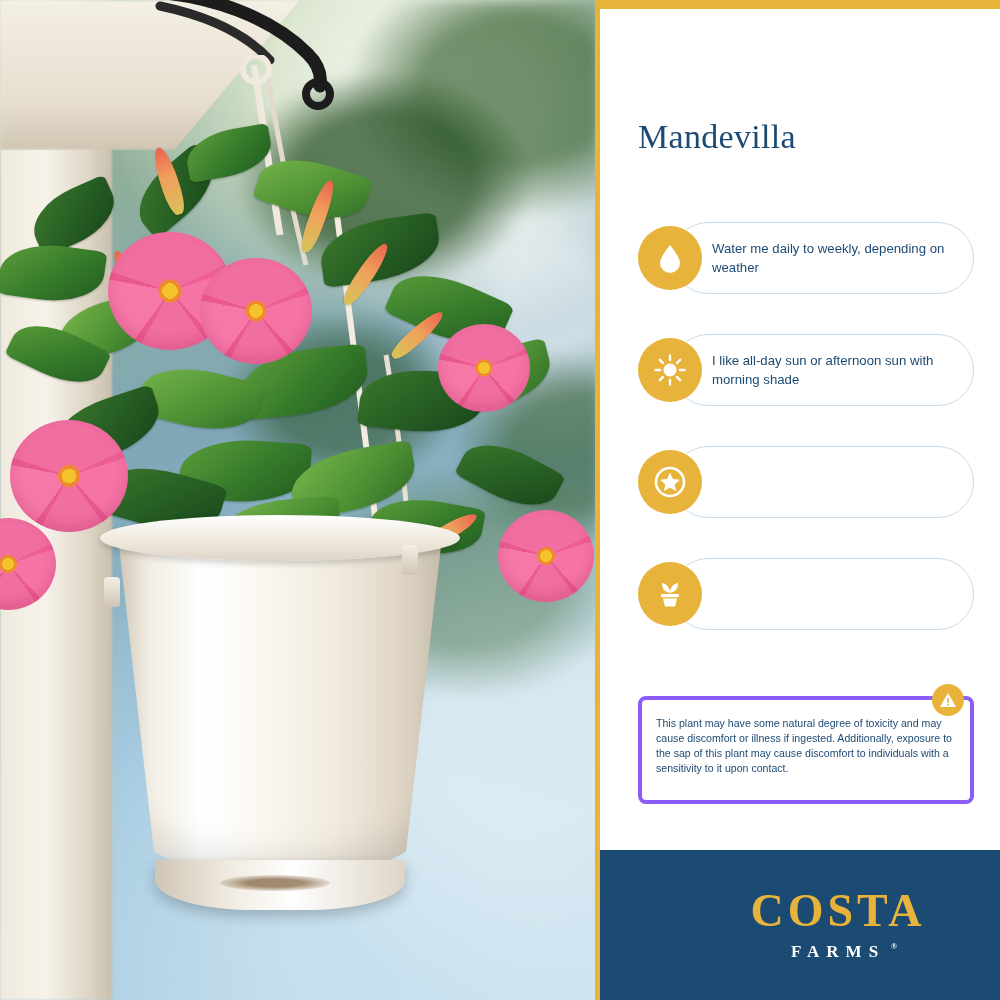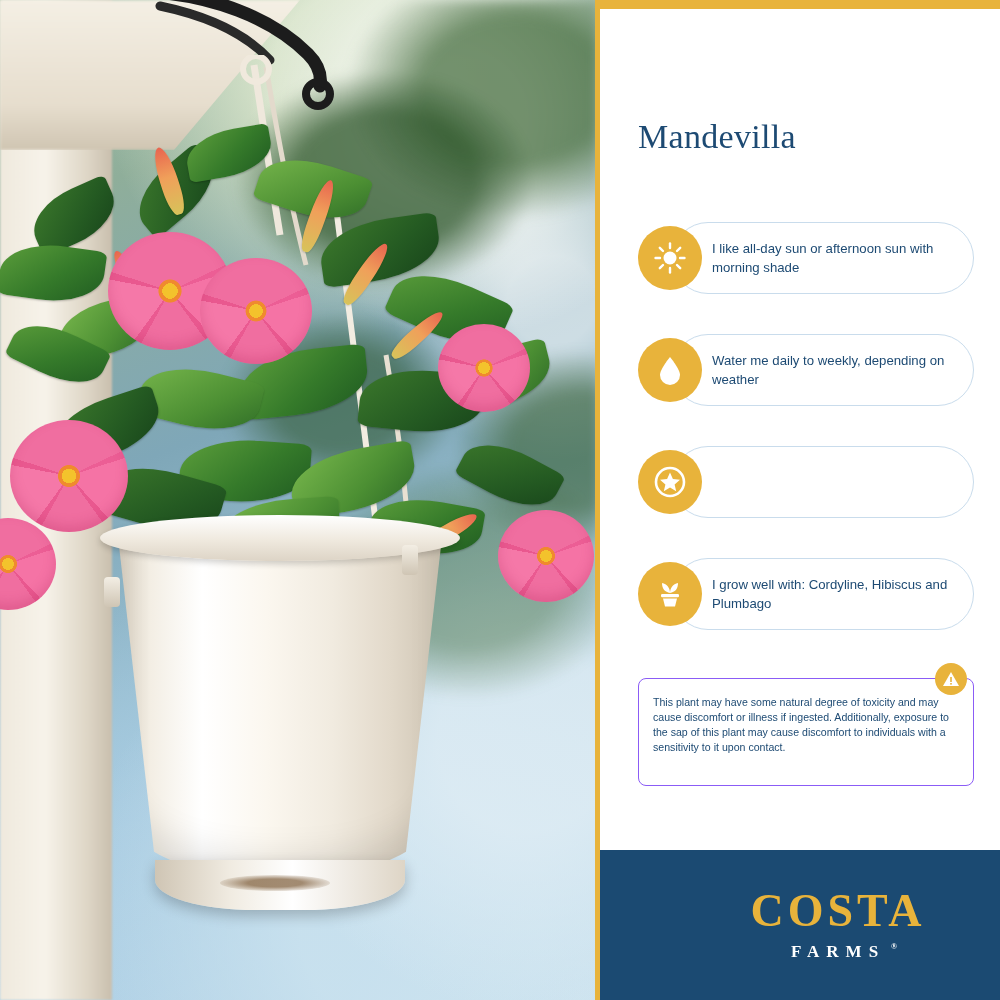--- a/index.html
+++ b/index.html
@@ -202,23 +202,23 @@
   }
   .care-icon {
     position: absolute; left: 0; top: 4px;
     width: 64px; height: 64px;
     border-radius: 50%;
     background: #e8b33b;
     display: flex; align-items: center; justify-content: center;
     z-index: 3;
   }
   .warning-box {
-    position: absolute; top: 678px; left: 38px;
+    position: absolute; top: 696px; left: 38px;
     width: 336px; height: 108px;
-    border: 1px solid #8b5cf6;
+    border: 4px solid #8b5cf6;
     border-radius: 8px;
     background: #ffffff;
   }
   .warning-text {
     padding: 16px 16px 0 14px;
     font-size: 10.6px;
     line-height: 1.42;
     color: #1d4a73;
   }
   .warning-badge {
@@ -348,68 +348,67 @@
   <div class="info-panel">
     <div class="top-gold-bar"></div>
 
     <div class="plant-title">Mandevilla</div>
 
     <div class="care-list">
 
       <div class="care-item">
         <div class="care-pill"></div>
         <div class="care-icon">
+          <svg width="34" height="34" viewBox="0 0 34 34">
+            <path d="M17 4 C17 4 27 16 27 22 A10 10 0 0 1 7 22 C7 16 17 4 17 4 Z" fill="#ffffff"></path>
+          </svg>
+        </div>
+        <div class="care-text">Water me daily to weekly, depending on weather</div>
+      </div>
+
+      <div class="care-item">
+        <div class="care-pill"></div>
+        <div class="care-icon">
           <svg width="36" height="36" viewBox="0 0 36 36">
             <circle cx="18" cy="18" r="6.5" fill="#ffffff"></circle>
             <g stroke="#ffffff" stroke-width="2.4" stroke-linecap="round">
               <line x1="18" y1="3.5" x2="18" y2="8"></line>
               <line x1="18" y1="28" x2="18" y2="32.5"></line>
               <line x1="3.5" y1="18" x2="8" y2="18"></line>
               <line x1="28" y1="18" x2="32.5" y2="18"></line>
               <line x1="7.8" y1="7.8" x2="11" y2="11"></line>
               <line x1="25" y1="25" x2="28.2" y2="28.2"></line>
               <line x1="28.2" y1="7.8" x2="25" y2="11"></line>
               <line x1="11" y1="25" x2="7.8" y2="28.2"></line>
             </g>
           </svg>
         </div>
         <div class="care-text">I like all-day sun or afternoon sun with morning shade</div>
       </div>
 
       <div class="care-item">
         <div class="care-pill"></div>
         <div class="care-icon">
-          <svg width="34" height="34" viewBox="0 0 34 34">
-            <path d="M17 4 C17 4 27 16 27 22 A10 10 0 0 1 7 22 C7 16 17 4 17 4 Z" fill="#ffffff"></path>
-          </svg>
-        </div>
-        <div class="care-text">Water me daily to weekly, depending on weather</div>
-      </div>
-
-      <div class="care-item">
-        <div class="care-pill"></div>
-        <div class="care-icon">
           <svg width="36" height="36" viewBox="0 0 36 36">
             <circle cx="18" cy="18" r="14" fill="none" stroke="#ffffff" stroke-width="2.6"></circle>
             <path d="M18 8.5 L20.9 15 L28 15.7 L22.6 20.4 L24.2 27.3 L18 23.6 L11.8 27.3 L13.4 20.4 L8 15.7 L15.1 15 Z" fill="#ffffff"></path>
           </svg>
         </div>
       </div>
 
       <div class="care-item">
         <div class="care-pill"></div>
         <div class="care-icon">
           <svg width="34" height="34" viewBox="0 0 34 34">
             <path d="M17 16 C17 11 14 7 9 6 C9 12 12 15 17 16 Z" fill="#ffffff"></path>
             <path d="M17 16 C17 11 20 7 25 6 C25 12 22 15 17 16 Z" fill="#ffffff"></path>
             <rect x="8" y="17" width="18" height="3.2" rx="1.2" fill="#ffffff"></rect>
             <path d="M10 21.5 L24 21.5 L22 29.5 L12 29.5 Z" fill="#ffffff"></path>
           </svg>
         </div>
-        <div class="care-text">I grow well with: Cordyline, Hibiscus and Plumbago</div>
       </div>
     </div>
 
     <div class="warning-box">
       <div class="warning-badge">
         <svg width="18" height="18" viewBox="0 0 18 18">
           <path d="M9 2 L17 16 L1 16 Z" fill="#ffffff"></path>
           <rect x="8.2" y="7" width="1.6" height="5" fill="#e8b33b"></rect>
           <rect x="8.2" y="13" width="1.6" height="1.6" fill="#e8b33b"></rect>
         </svg>

